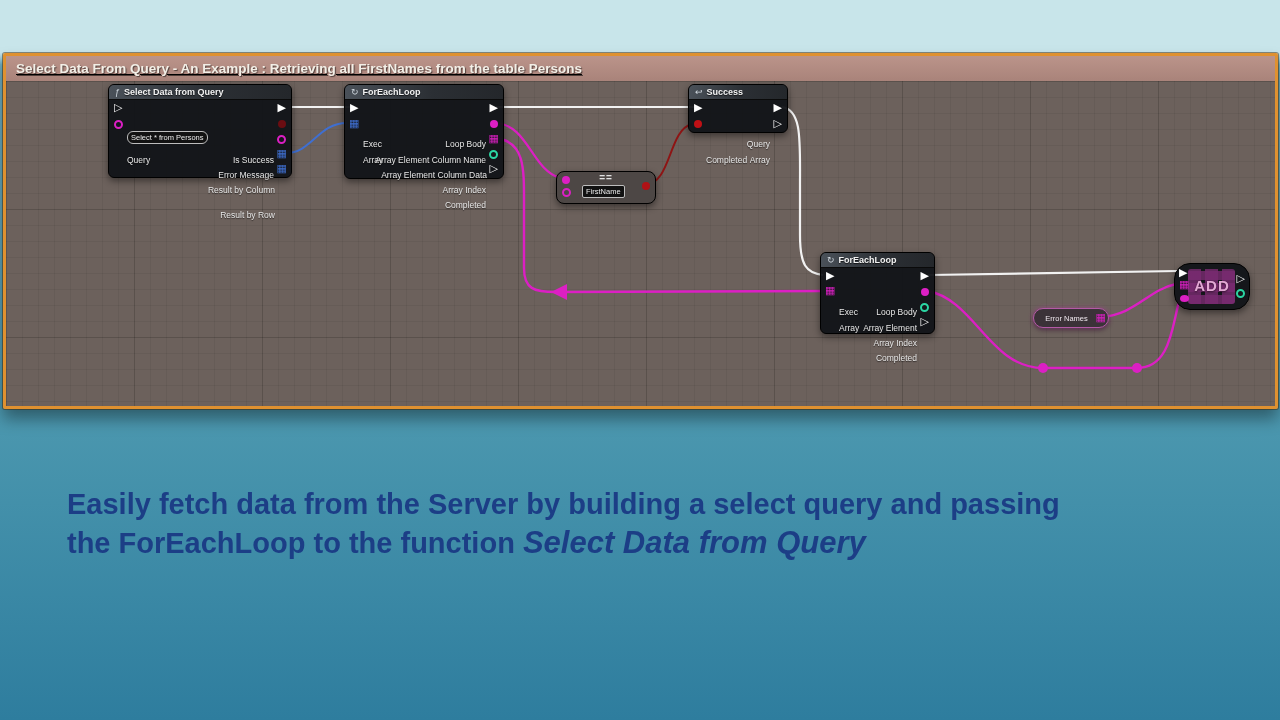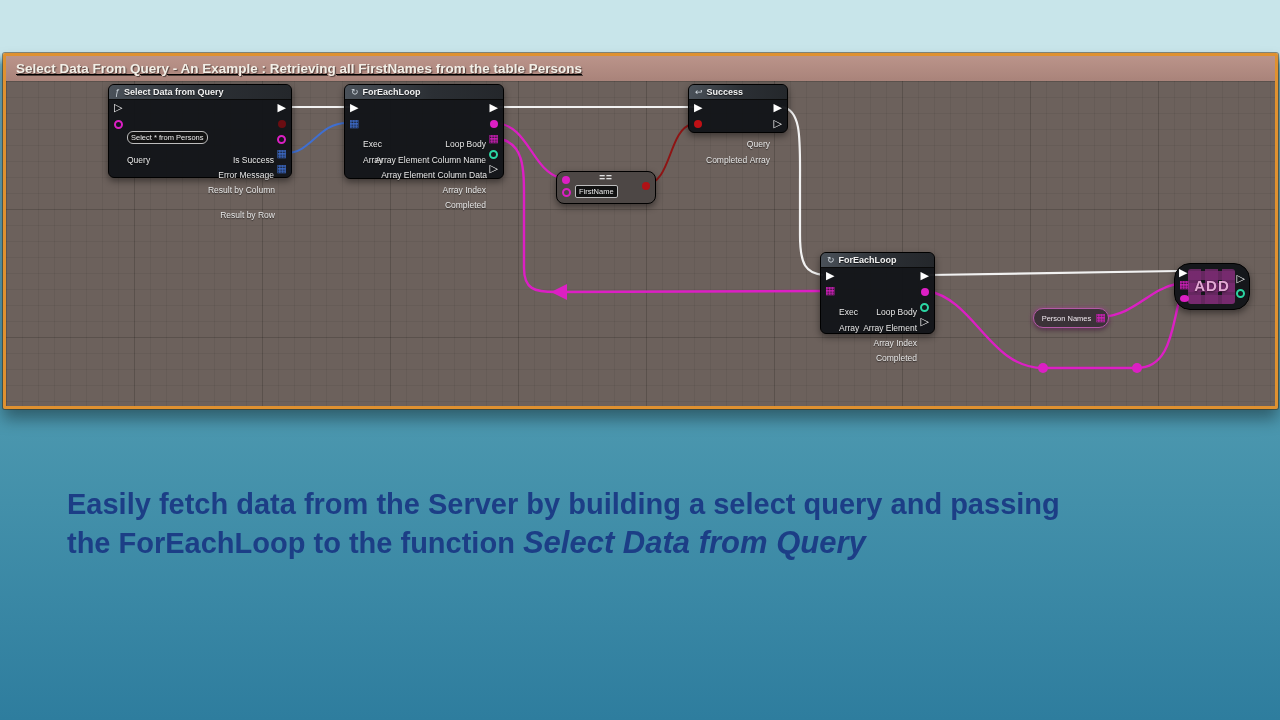--- a/index.html
+++ b/index.html
@@ -149,21 +149,21 @@
     <span class="lab" style="right:17px;top:18px;">Query</span>
     <span class="p exec-f" style="right:5px;top:17px;"></span>
     <span class="lab" style="right:17px;top:34px;">Array</span>
     <span class="p exec-o" style="right:5px;top:33px;"></span>
   </div>
 
   <div class="node equal-node" style="left:556px;top:171px;width:98px;height:31px;">
     <span class="equal-op">==</span>
     <span class="dot" style="left:5px;top:4px;background:#dc1fc4;"></span>
     <span class="donut" style="left:5px;top:16px;border-color:#dc1fc4;"></span>
-    <span class="valbox" style="left:18px;top:13px;text-align:center;">FirstName</span>
+    <span class="valbox" style="left:25px;top:13px;text-align:center;">FirstName</span>
     <span class="dot" style="right:5px;top:10px;background:#b01216;"></span>
   </div>
 
   <div class="node" style="left:820px;top:252px;width:113px;height:80px;">
     <div class="node-header">
       <span class="hicon">↻</span>
       <span class="node-title">ForEachLoop</span>
     </div>
     <span class="p exec-f" style="left:5px;top:17px;"></span>
     <span class="lab" style="left:18px;top:18px;">Exec</span>
@@ -173,21 +173,21 @@
     <span class="p exec-f" style="right:5px;top:17px;"></span>
     <span class="lab" style="right:17px;top:34px;">Array Element</span>
     <span class="dot" style="right:5px;top:35px;background:#dc1fc4;"></span>
     <span class="lab" style="right:17px;top:49px;">Array Index</span>
     <span class="donut" style="right:5px;top:50px;border-color:#2bd6a3;"></span>
     <span class="lab" style="right:17px;top:64px;">Completed</span>
     <span class="p exec-o" style="right:5px;top:63px;"></span>
   </div>
 
   <div class="pill" style="left:1033px;top:308px;width:74px;height:18px;">
-    <span style="margin-right:9px;">Person Names</span>
+    <span style="margin-right:9px;">Error Names</span>
     <span class="p gridpin c-mag" style="right:2px;top:3px;"></span>
   </div>
 
   <div class="node add-node" style="left:1174px;top:263px;width:74px;height:45px;">
     <div class="add-grid"></div>
     <span class="add-label">ADD</span>
     <span class="p exec-f" style="left:4px;top:3px;"></span>
     <span class="p gridpin c-mag" style="left:4px;top:15px;"></span>
     <span class="oval" style="left:5px;top:31px;"></span>
     <span class="p exec-o" style="right:4px;top:9px;"></span>

